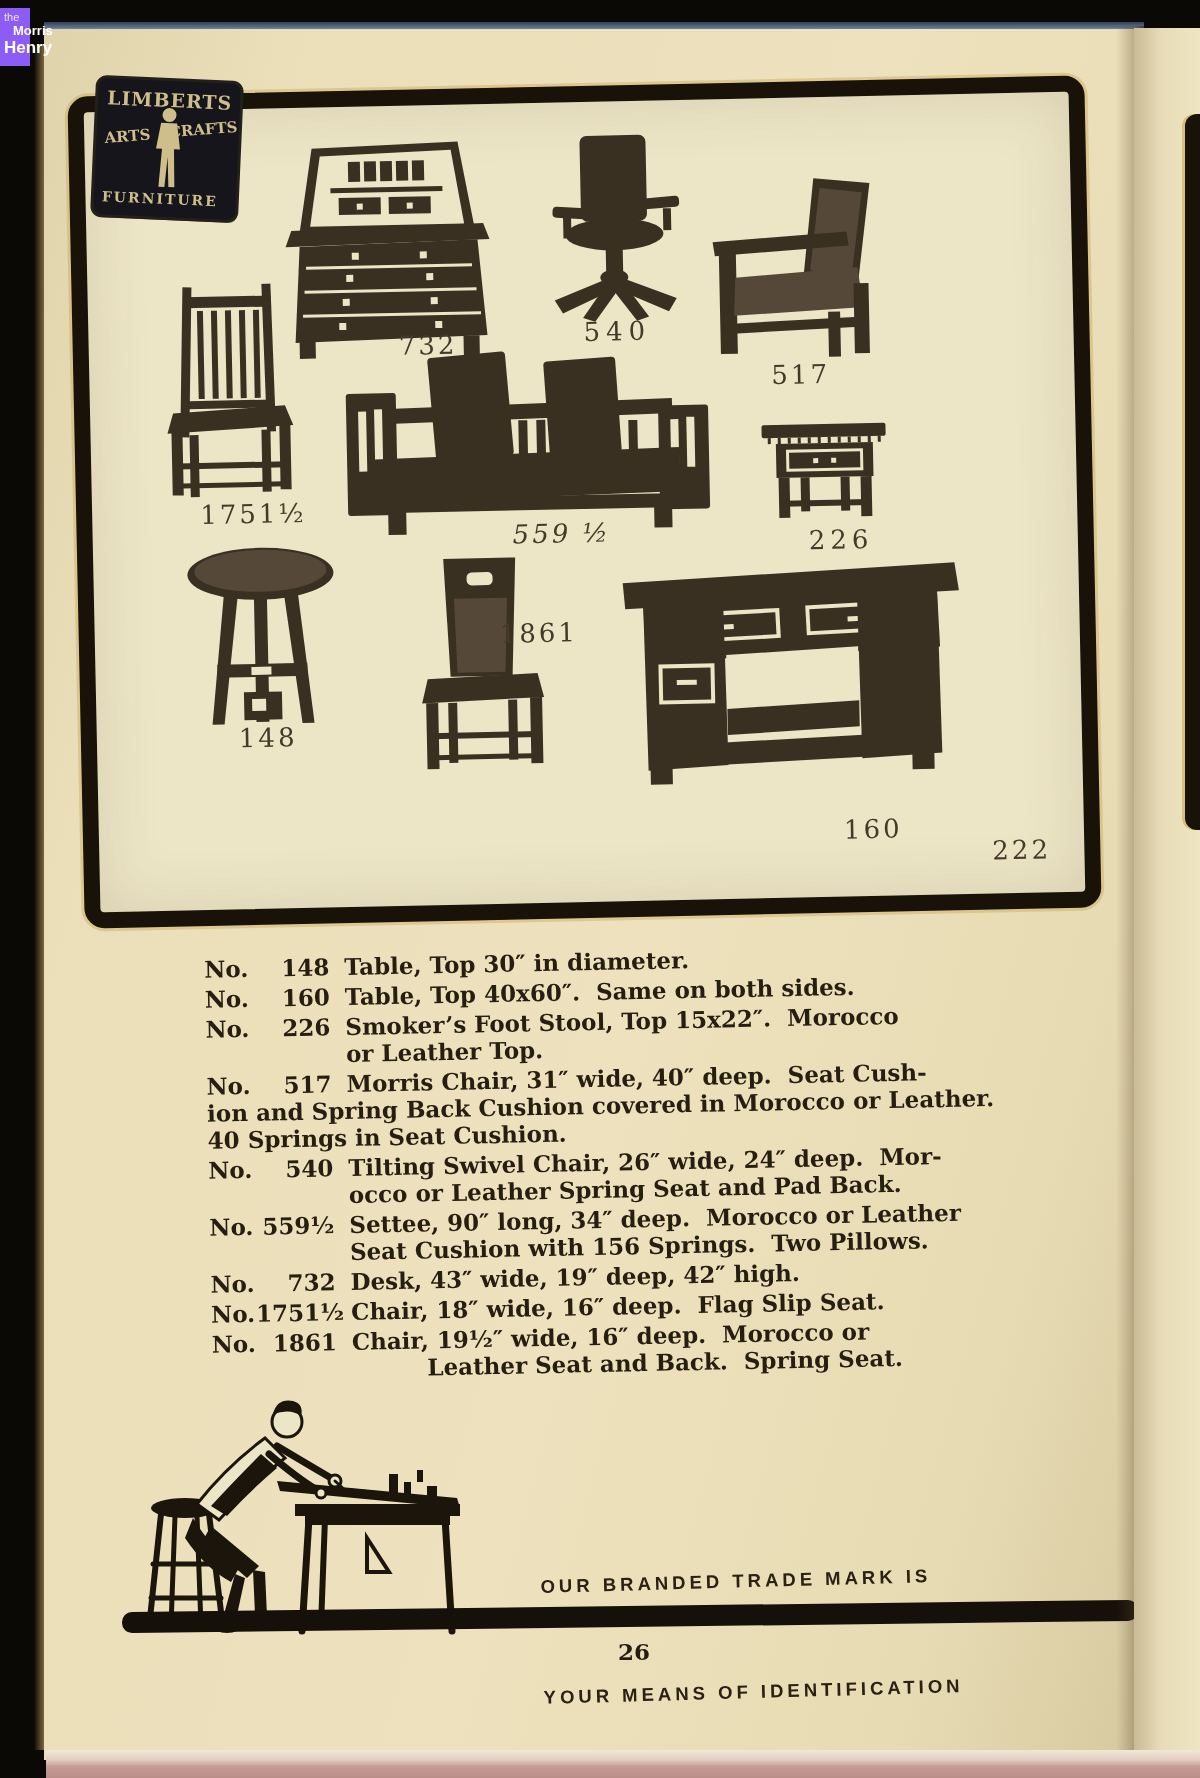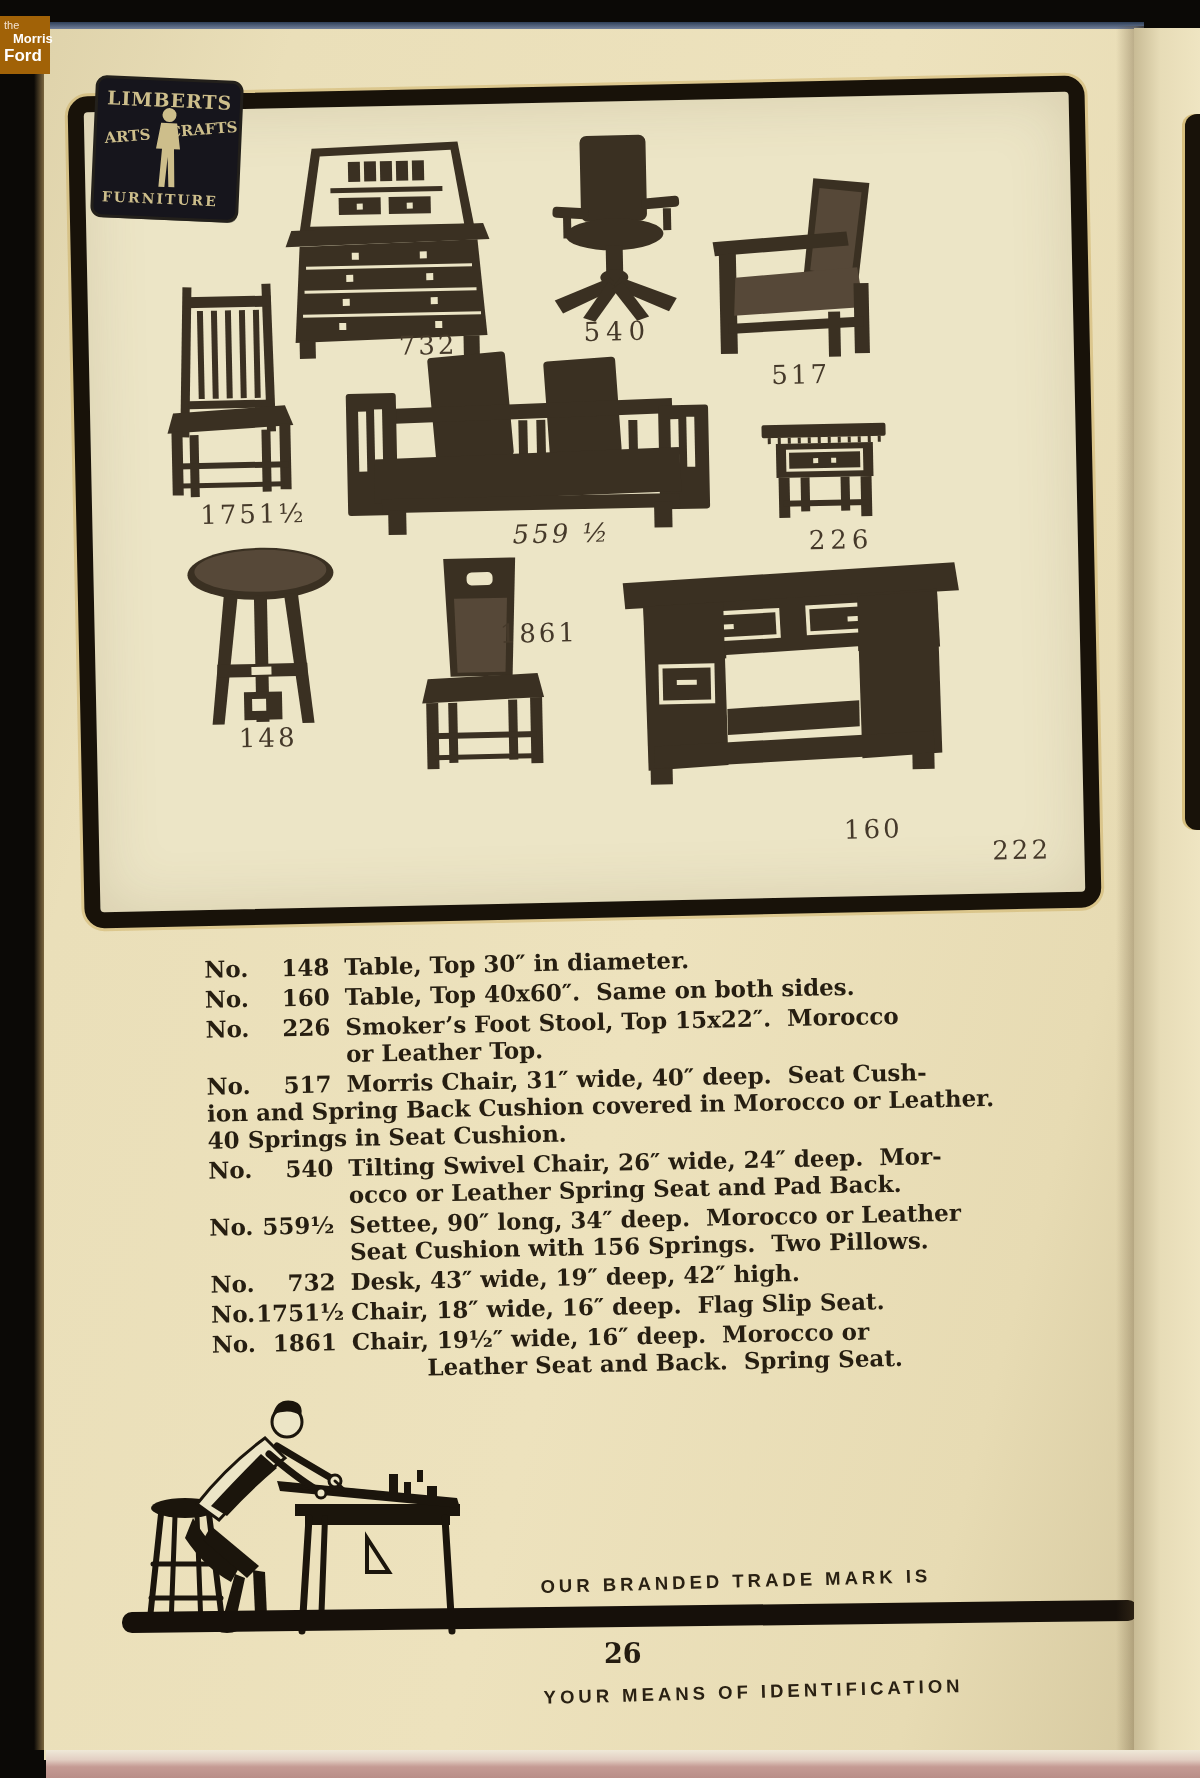--- a/index.html
+++ b/index.html
@@ -16,21 +16,21 @@
   .page::before{content:'';position:absolute;left:0;right:0;top:-4px;height:7px;
     background:linear-gradient(180deg,#2e3f58,#72809a);}
   .page::after{content:'';position:absolute;right:0;top:0;bottom:0;width:28px;
     background:linear-gradient(90deg,rgba(90,70,40,0),rgba(90,70,40,.35) 70%,rgba(40,30,15,.6));}
   .facing-page{position:absolute;left:1134px;top:28px;width:66px;height:1724px;
     background:linear-gradient(90deg,#c8bb95,#e7dcb7 40%,#efe5c2);}
   .facing-panel-fragment{position:absolute;right:-2px;top:86px;width:17px;height:716px;
     background:#181209;border-radius:12px 0 0 12px;box-shadow:-3px 0 0 rgba(190,150,50,.45);}
 
   
-  .hf-badge{position:absolute;left:0;top:16px;width:50px;height:58px;background:#a16207;z-index:20;
+  .hf-badge{position:absolute;left:0;top:8px;width:30px;height:58px;background:#8b5cf6;z-index:20;
     font-family:"Liberation Sans",sans-serif;color:#fff;}
   .hf-the{position:absolute;left:4px;top:3px;font-size:11px;color:#f3e2d2;}
   .hf-henry{position:absolute;left:13px;top:15px;font-size:13px;font-weight:bold;}
   .hf-ford{position:absolute;left:4px;top:30px;font-size:17px;font-weight:bold;}
 
   
   .panel{position:absolute;left:32px;top:60px;width:985px;height:800px;background:#ece5c6;
     border:16px solid #181209;border-radius:20px;transform:rotate(-1.2deg);
     box-shadow:0 0 0 3px rgba(190,150,50,.32), inset 0 0 60px rgba(120,100,60,.18);}
   .fig{position:absolute;}
@@ -81,22 +81,22 @@
   .indent-none{padding-left:0;}
   .indent-deep{padding-left:215px;}
 
   
   .craftsman{position:absolute;left:83px;top:1360px;width:355px;height:255px;}
   .ground-rule{position:absolute;left:78px;top:1580px;width:1016px;height:21px;
     background:#16100a;border-radius:10px;transform:rotate(-0.7deg);}
   .tagline{position:absolute;left:498px;top:1462px;transform:rotate(-1.6deg);
     font-family:"Liberation Sans",sans-serif;font-weight:bold;font-size:18.5px;
     letter-spacing:4px;color:#2a2113;line-height:37px;white-space:pre;}
-  .page-number{position:absolute;left:560px;top:1612px;width:60px;text-align:left;
-    font-size:27px;font-weight:bold;color:#241c10;}
+  .page-number{position:absolute;left:560px;top:1612px;width:60px;text-align:center;
+    font-size:23px;font-weight:bold;color:#241c10;}
 </style>
 </head>
 <body>
 
 <div class="scene">
 
   <div class="left-edge"></div>
 
   <div class="page">
 
@@ -405,17 +405,17 @@
     <div class="page-number">26</div>
   </div>
 
   <div class="facing-page">
     <div class="facing-panel-fragment"></div>
   </div>
 
   <div class="hf-badge">
     <span class="hf-the">the</span>
     <span class="hf-henry">Morris</span>
-    <span class="hf-ford">Ford</span>
+    <span class="hf-ford">Henry</span>
   </div>
 
   <div class="book-bottom"></div>
 </div>
 
 </body></html>

